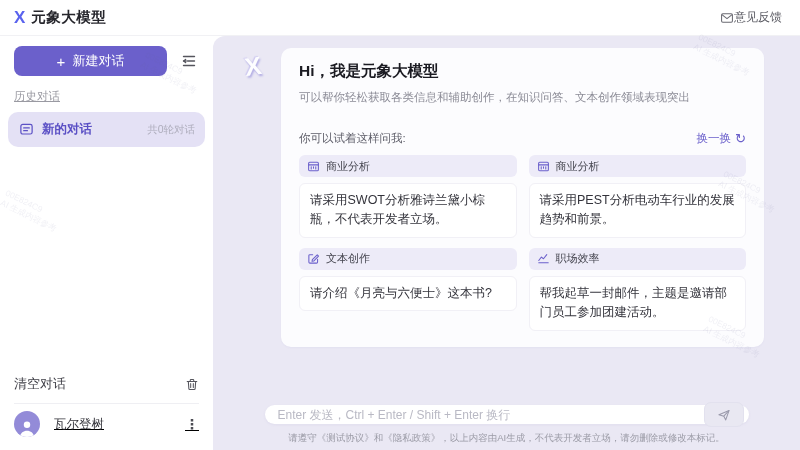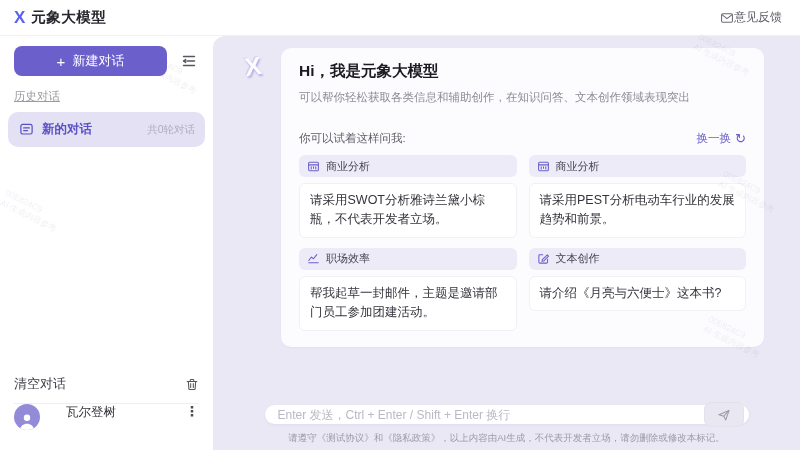--- a/index.html
+++ b/index.html
@@ -27,21 +27,21 @@
   .collapse-btn { width:24px; height:24px; display:flex; align-items:center; justify-content:center; cursor:pointer; }
   .history-label { font-size:11.5px; color:#9a9aa2; padding:9px 14px 6px;text-decoration:underline; }
   .conv-item { margin:2px 8px 0; background:#e4e1f5; border-radius:10px; height:35px;
     display:flex; align-items:center; gap:8px; padding:0 10px 0 11px; cursor:pointer; }
   .conv-title { font-size:12.5px; color:#5b50c5; font-weight:600; }
   .conv-meta { margin-left:auto; font-size:10.5px; color:#aeadbc; }
   .sidebar-bottom { margin-top:auto; padding:0 14px 6px; }
   .clear-row { display:flex; justify-content:space-between; align-items:center; height:34px;
     font-size:13px; color:#3c3c44; cursor:pointer; }
   .sb-divider { border:none; border-top:1px solid #efeff3; margin:2px 0 0; }
-  .user-row { display:flex; gap:26px; height:40px; }
+  .user-row { display:flex; align-items:center; gap:14px; height:40px;text-decoration:underline; }
   .avatar { width:26px; height:26px; border-radius:50%; background:#938bd8; flex:none;
     display:flex; align-items:flex-end; justify-content:center; overflow:hidden; }
   .user-name { font-size:12.5px; color:#33333a; }
   .kebab { margin-left:auto; color:#4c4c54; font-size:14px; font-weight:700; letter-spacing:0;
     cursor:pointer; line-height:1; }
 
   
   .main { flex:1; background:#eae8f4; border-top-left-radius:12px; position:relative;
     display:flex; flex-direction:column; min-width:0; }
   .welcome-wrap { display:flex; gap:12px; padding:12px 36px 0 24px; }
@@ -194,37 +194,37 @@
                     <path d="M10.8 8.4v2.6"></path>
                 </svg>
                 <span>商业分析</span>
               </div>
               <div class="sugg-body">请采用PEST分析电动车行业的发展趋势和前景。</div>
             </div>
 
             <div class="sugg-card">
               <div class="sugg-head">
                 <svg class="ic" width="13" height="13" viewBox="0 0 16 16" fill="none" stroke="#6b60cb" stroke-width="1.3" stroke-linecap="round" stroke-linejoin="round">
+                  <path d="M13 9v3.4a1.3 1.3 0 0 1-1.3 1.3H3.6a1.3 1.3 0 0 1-1.3-1.3V4.6a1.3 1.3 0 0 1 1.3-1.3H7"></path>
+                  <path d="m6.6 9.5 6-6 1.6 1.6-6 6-2 .4z"></path>
+                </svg>
+                <span>文本创作</span>
+              </div>
+              <div class="sugg-body">请介绍《月亮与六便士》这本书?</div>
+            </div>
+
+            <div class="sugg-card">
+              <div class="sugg-head">
+                <svg class="ic" width="13" height="13" viewBox="0 0 16 16" fill="none" stroke="#6b60cb" stroke-width="1.3" stroke-linecap="round" stroke-linejoin="round">
                   <path d="M2.2 10.5 5.4 6.2l2.6 2.1 4-5"></path>
                     <path d="M2.2 13.2h11.6"></path>
                 </svg>
                 <span>职场效率</span>
               </div>
               <div class="sugg-body">帮我起草一封邮件，主题是邀请部门员工参加团建活动。</div>
-            </div>
-
-            <div class="sugg-card">
-              <div class="sugg-head">
-                <svg class="ic" width="13" height="13" viewBox="0 0 16 16" fill="none" stroke="#6b60cb" stroke-width="1.3" stroke-linecap="round" stroke-linejoin="round">
-                  <path d="M13 9v3.4a1.3 1.3 0 0 1-1.3 1.3H3.6a1.3 1.3 0 0 1-1.3-1.3V4.6a1.3 1.3 0 0 1 1.3-1.3H7"></path>
-                  <path d="m6.6 9.5 6-6 1.6 1.6-6 6-2 .4z"></path>
-                </svg>
-                <span>文本创作</span>
-              </div>
-              <div class="sugg-body">请介绍《月亮与六便士》这本书?</div>
             </div>
 
           </div>
         </div>
       </div>
 
       <div class="composer">
         <div class="input-bar">
           <input type="text" value="" placeholder="Enter 发送，Ctrl + Enter / Shift + Enter 换行" style="">
           <span class="send-btn">

